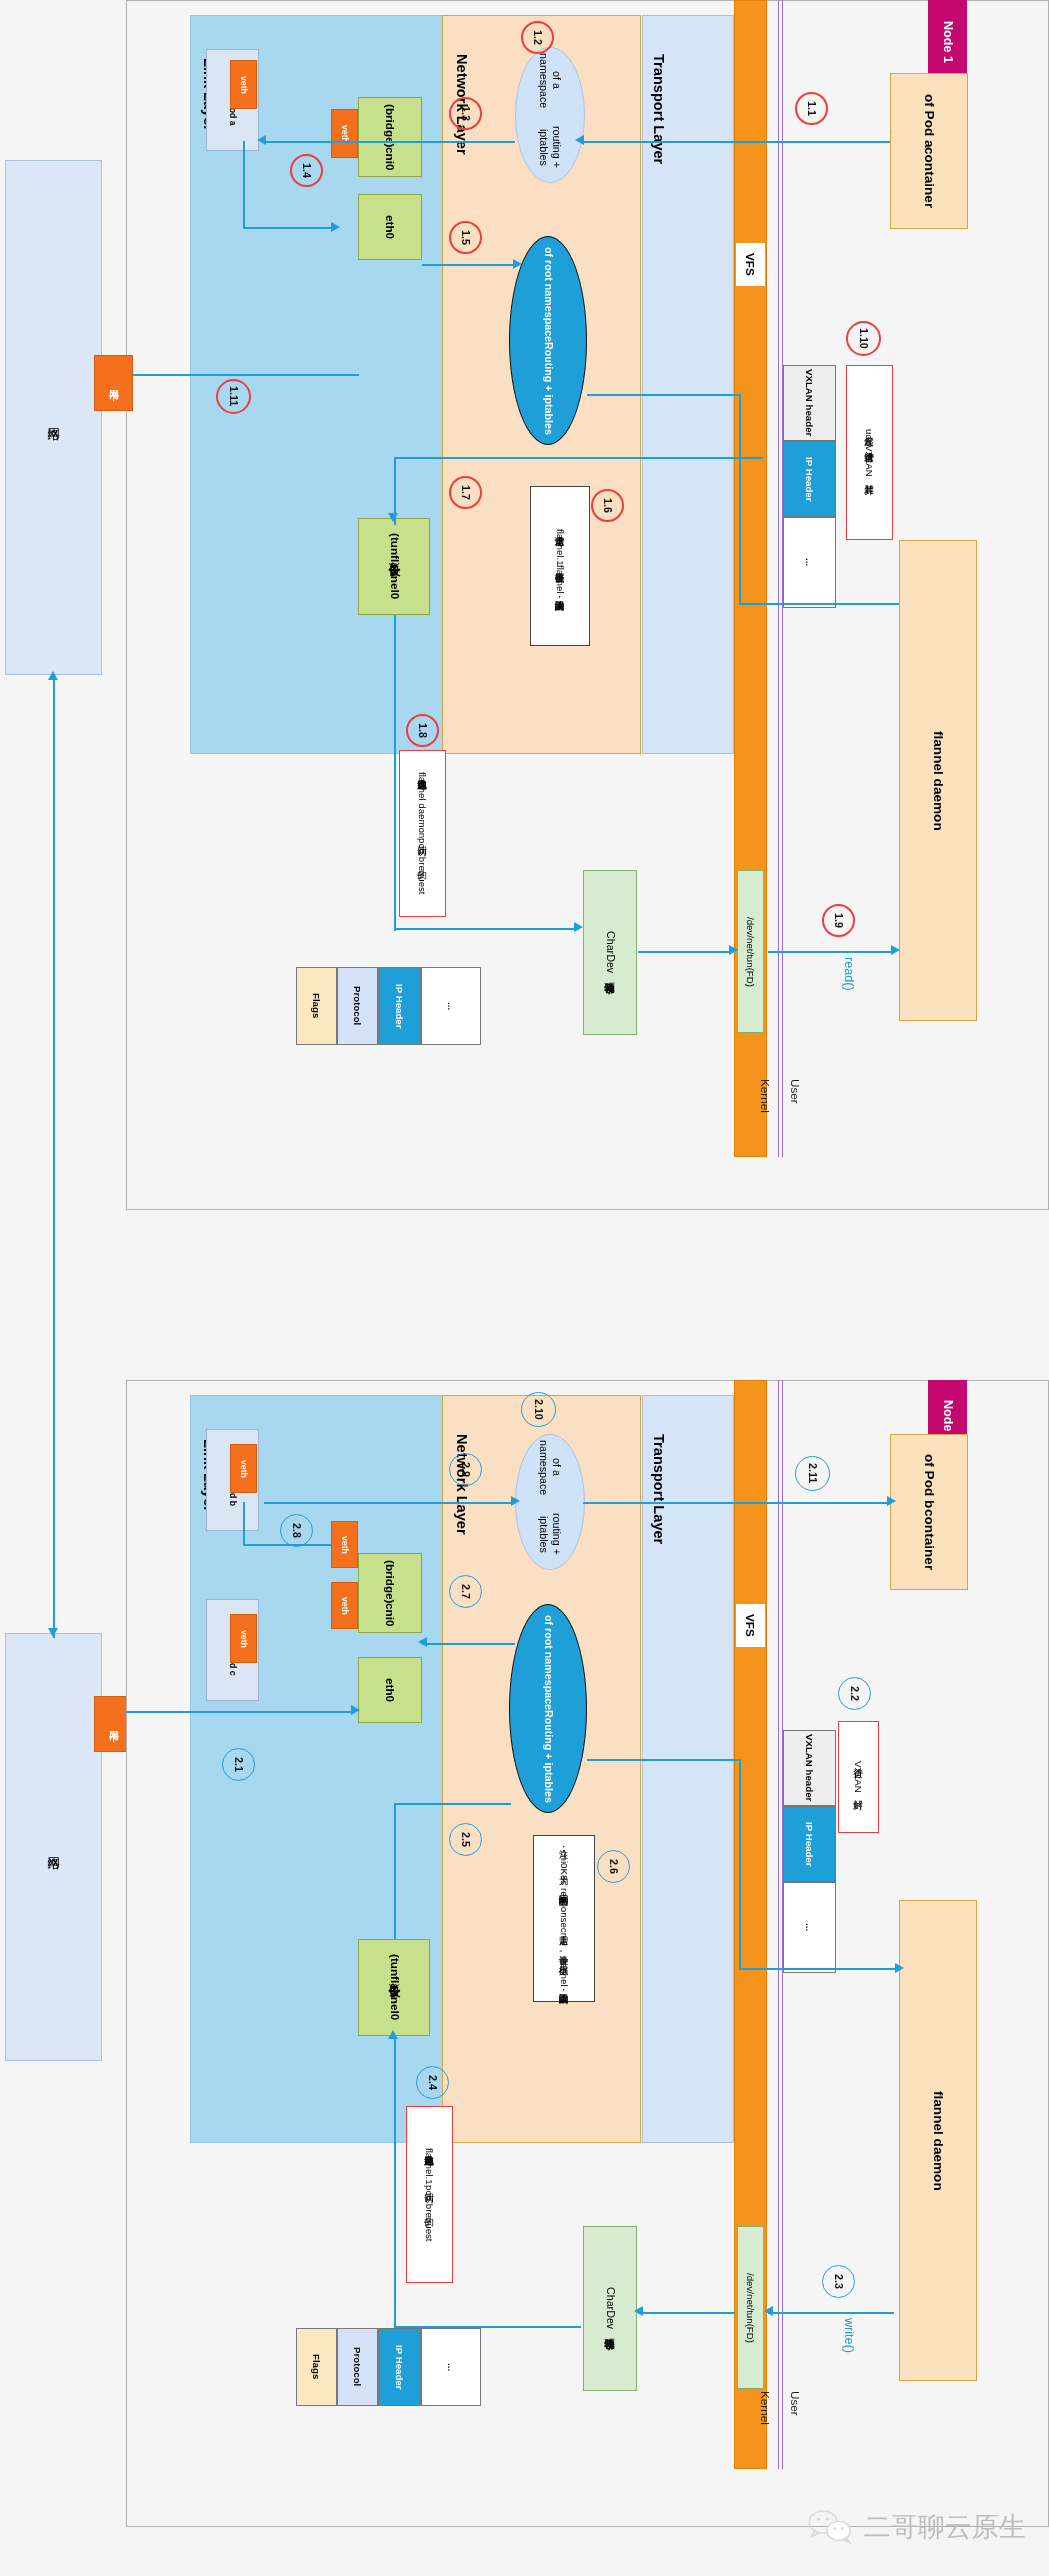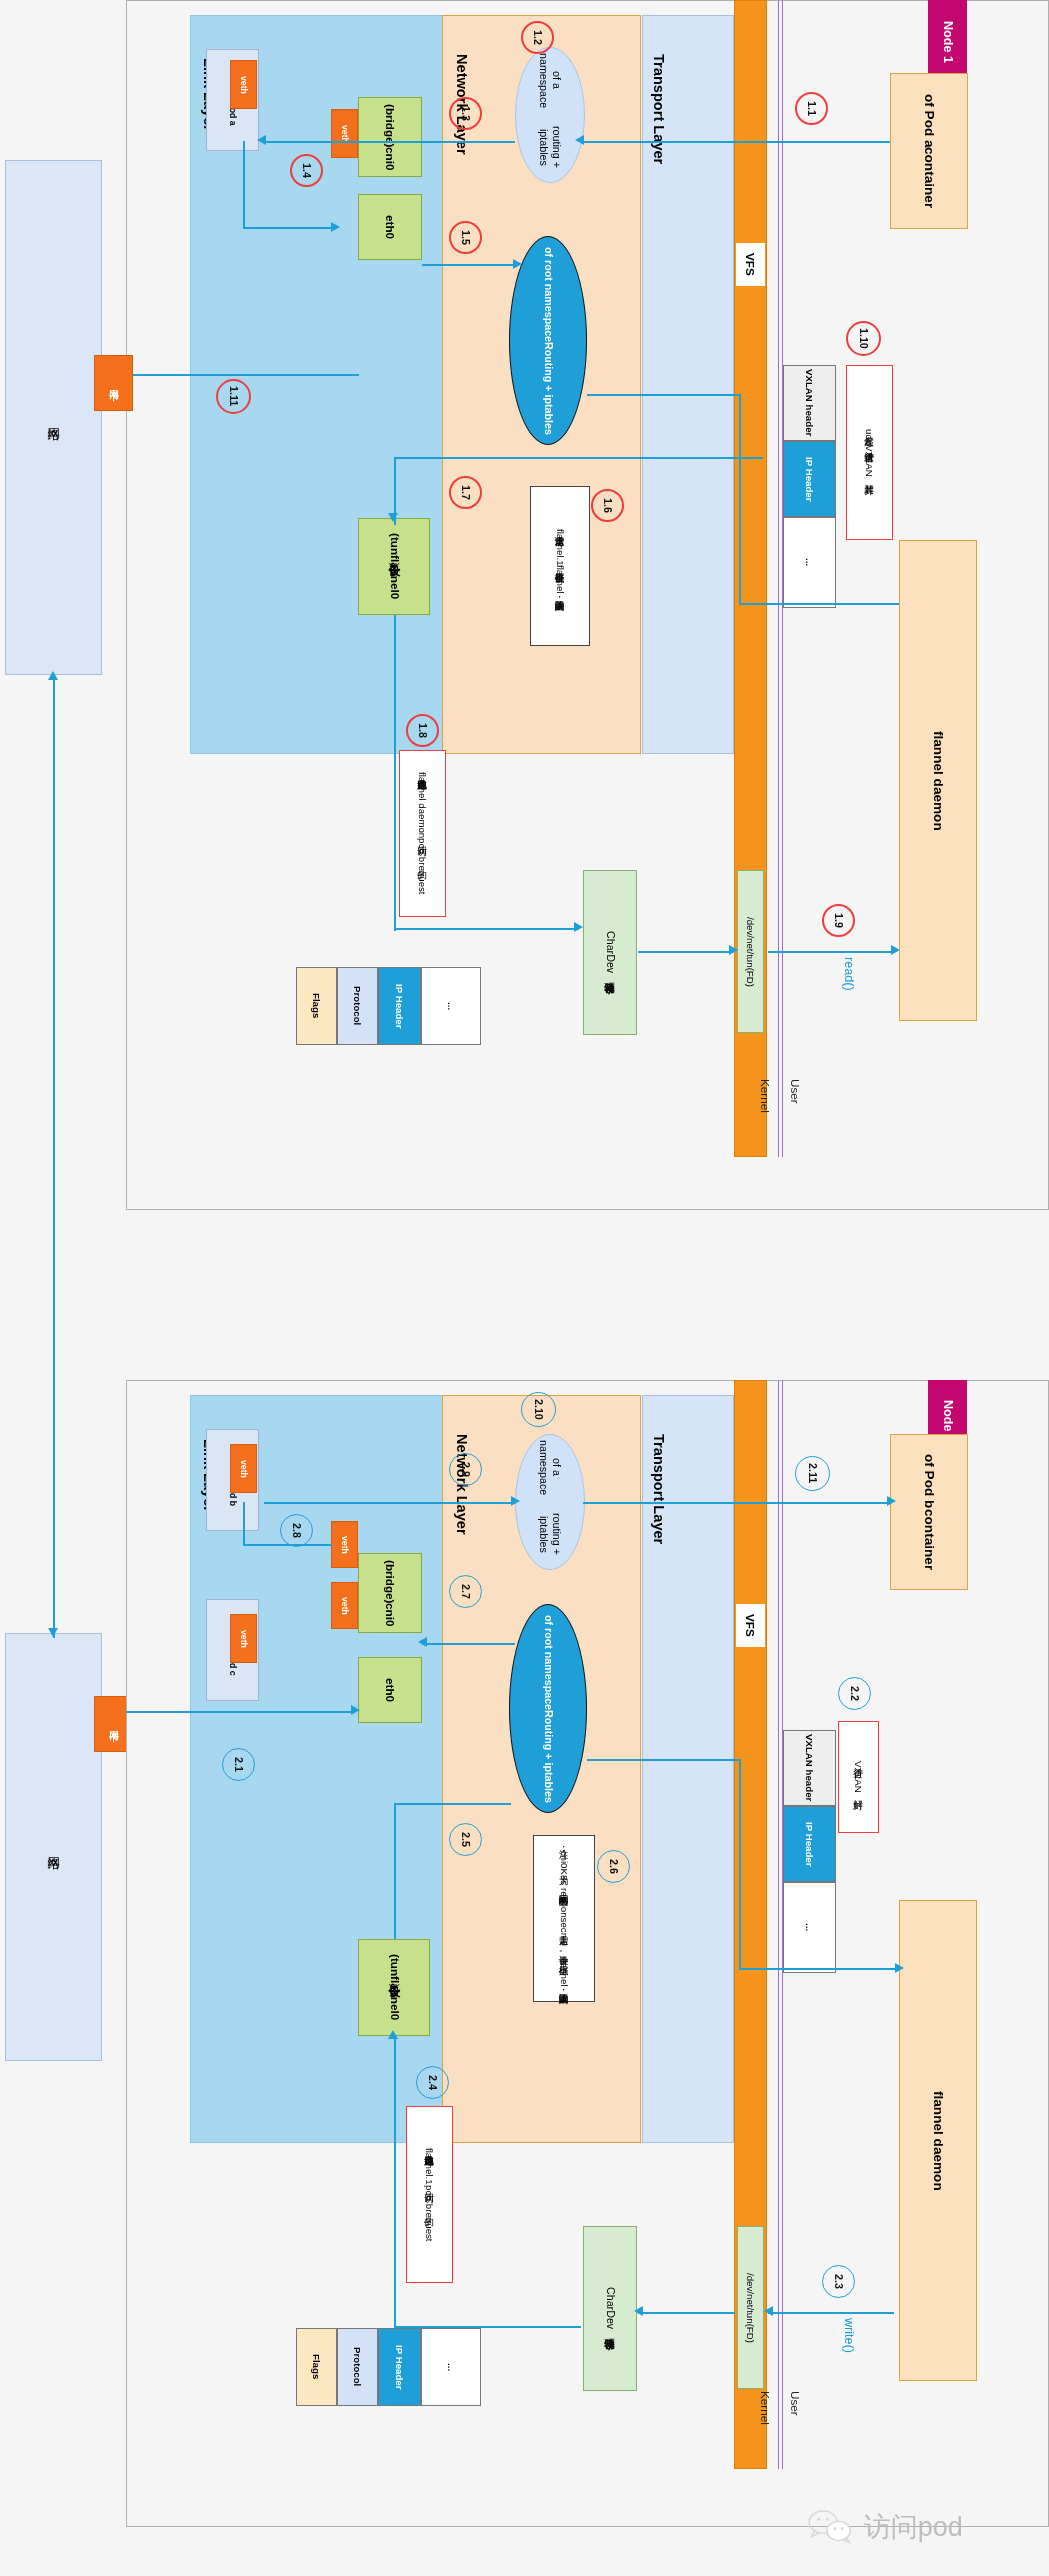--- a/index.html
+++ b/index.html
@@ -427,15 +427,15 @@
   <svg class="wechat-ic" viewBox="0 0 64 48">
     <ellipse cx="22" cy="18" rx="19" ry="15" fill="none" stroke="#d8d8d8" stroke-width="2"></ellipse>
     <circle cx="16" cy="14" r="2.2" fill="#d8d8d8"></circle>
     <circle cx="28" cy="14" r="2.2" fill="#d8d8d8"></circle>
     <path d="M10 30 L6 38 L16 33 Z" fill="none" stroke="#d8d8d8" stroke-width="2"></path>
     <ellipse cx="43" cy="30" rx="16" ry="13" fill="#fff" stroke="#d8d8d8" stroke-width="2"></ellipse>
     <circle cx="38" cy="27" r="2" fill="#d8d8d8"></circle>
     <circle cx="48" cy="27" r="2" fill="#d8d8d8"></circle>
     <path d="M54 40 L58 46 L49 42 Z" fill="none" stroke="#d8d8d8" stroke-width="2"></path>
   </svg>
-  <span>访问pod</span>
+  <span>二哥聊云原生</span>
 </div>
 
 
 </body></html>

